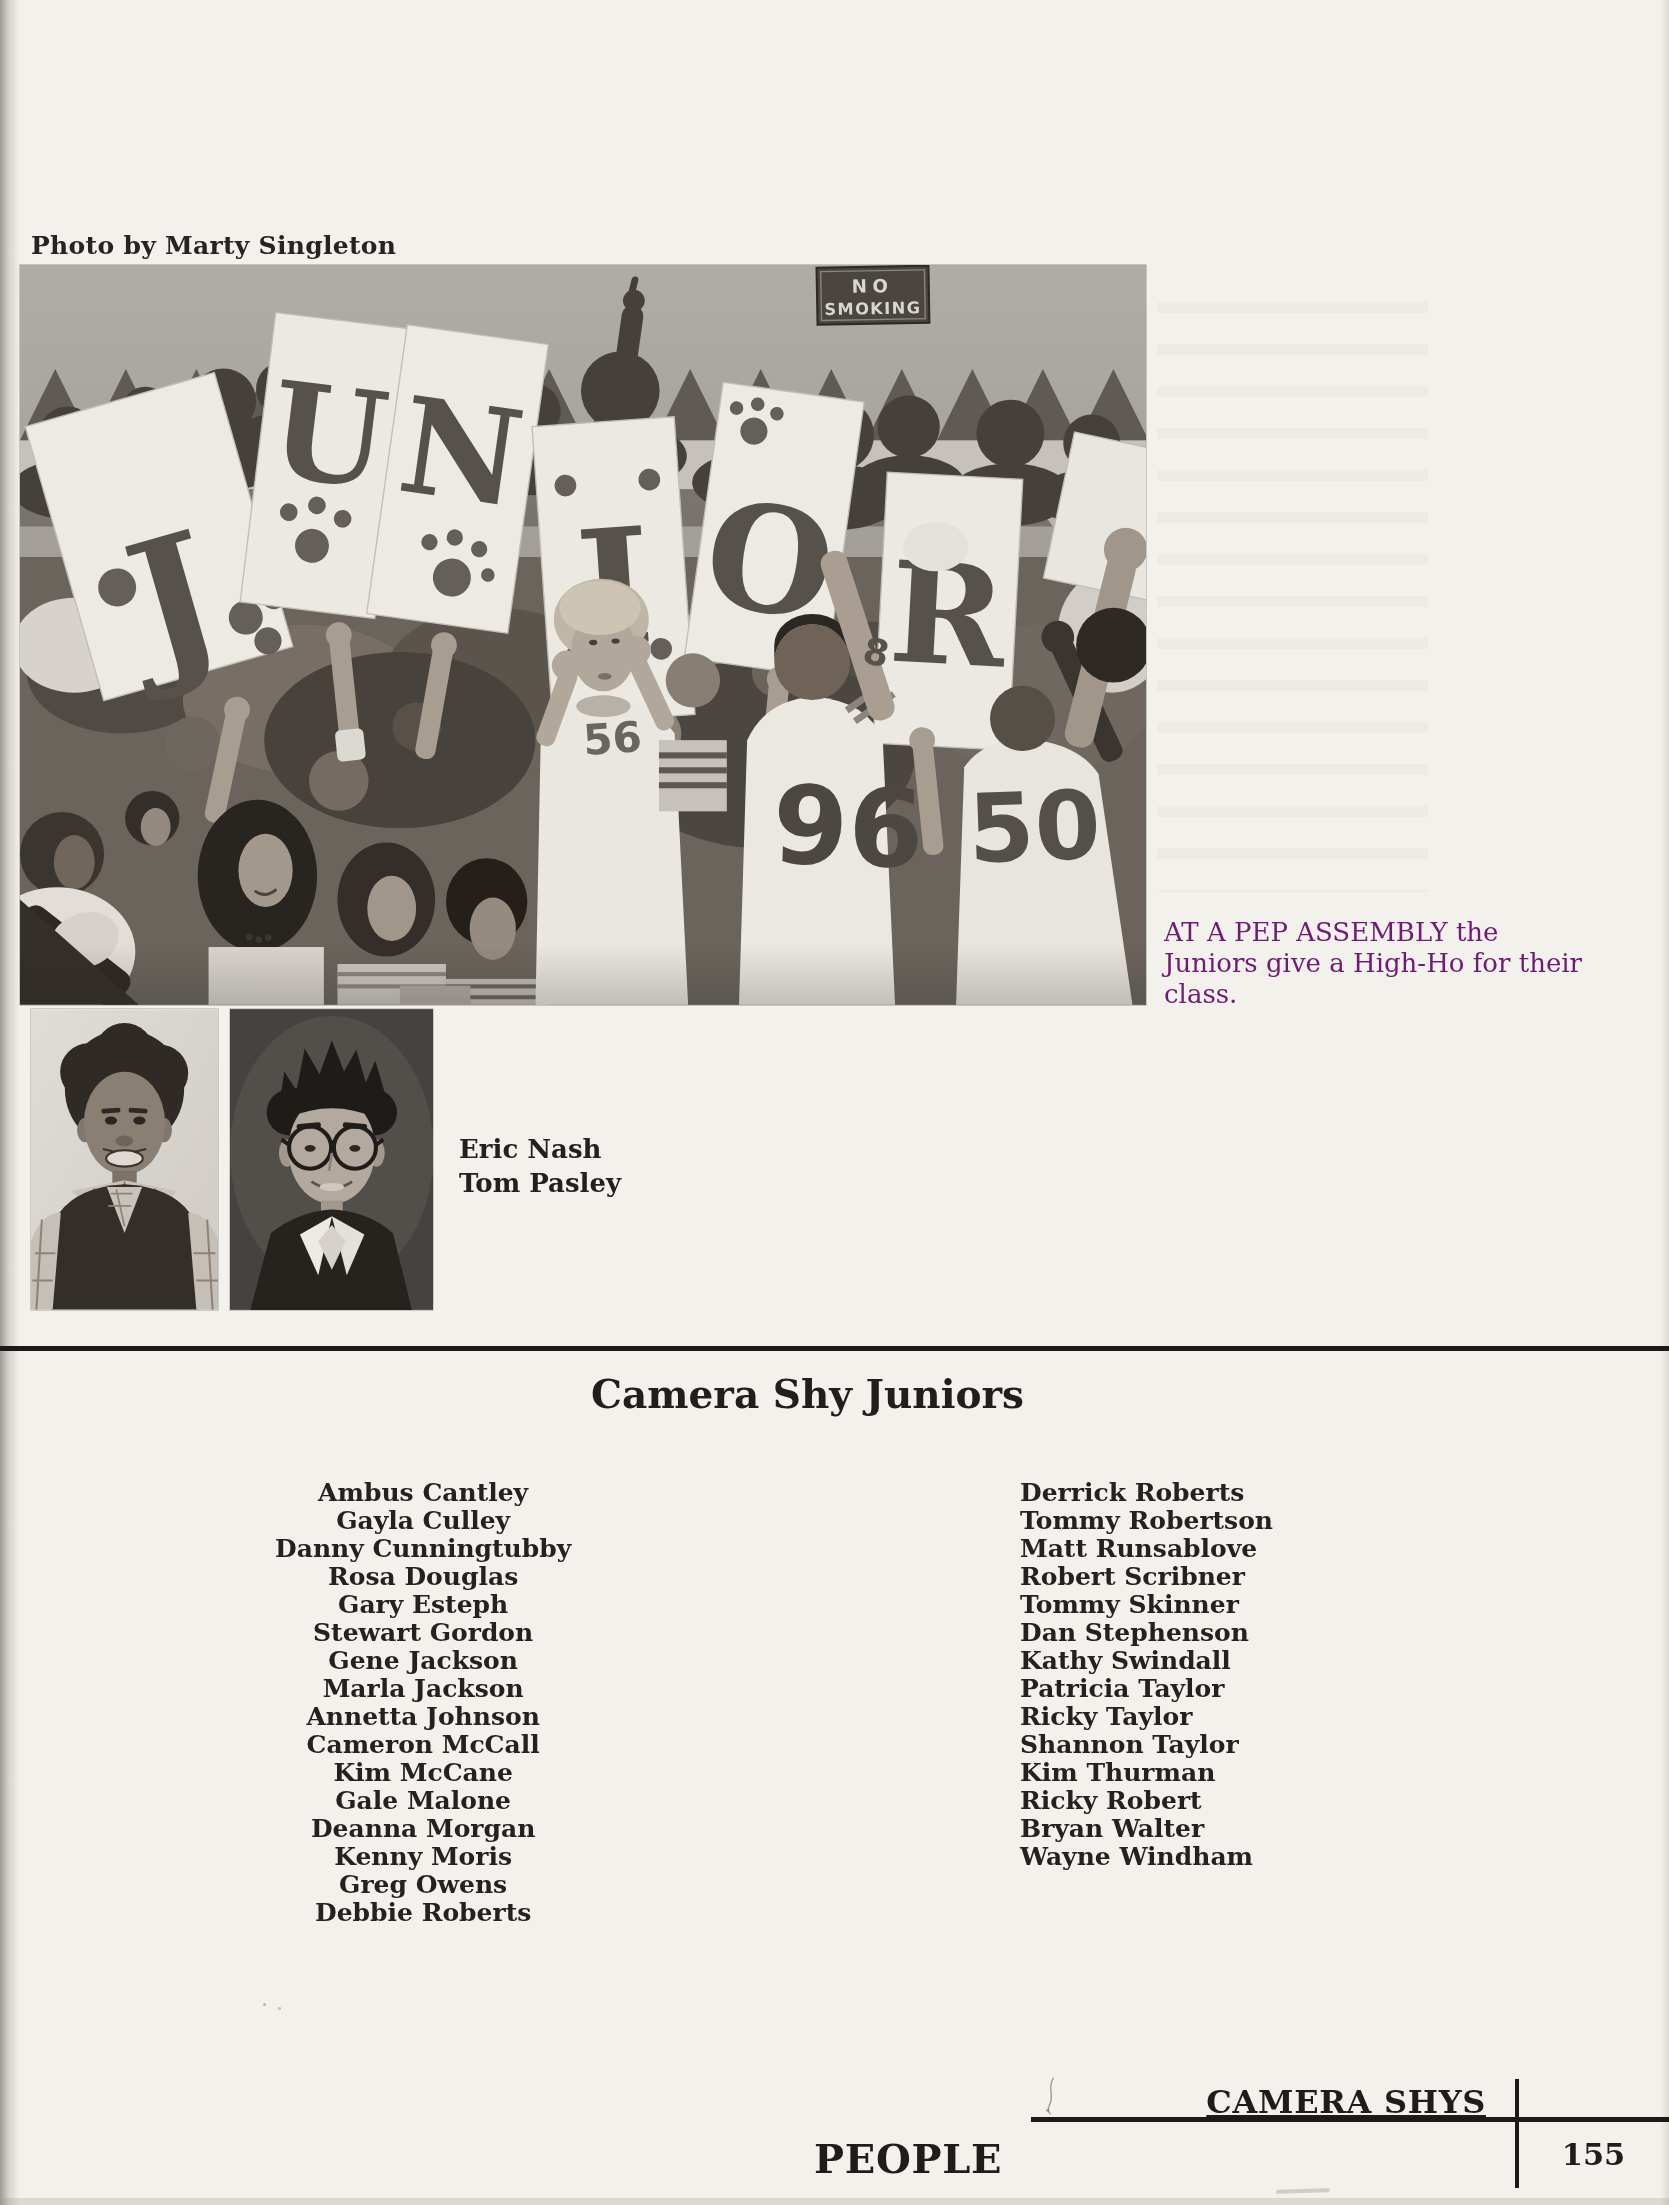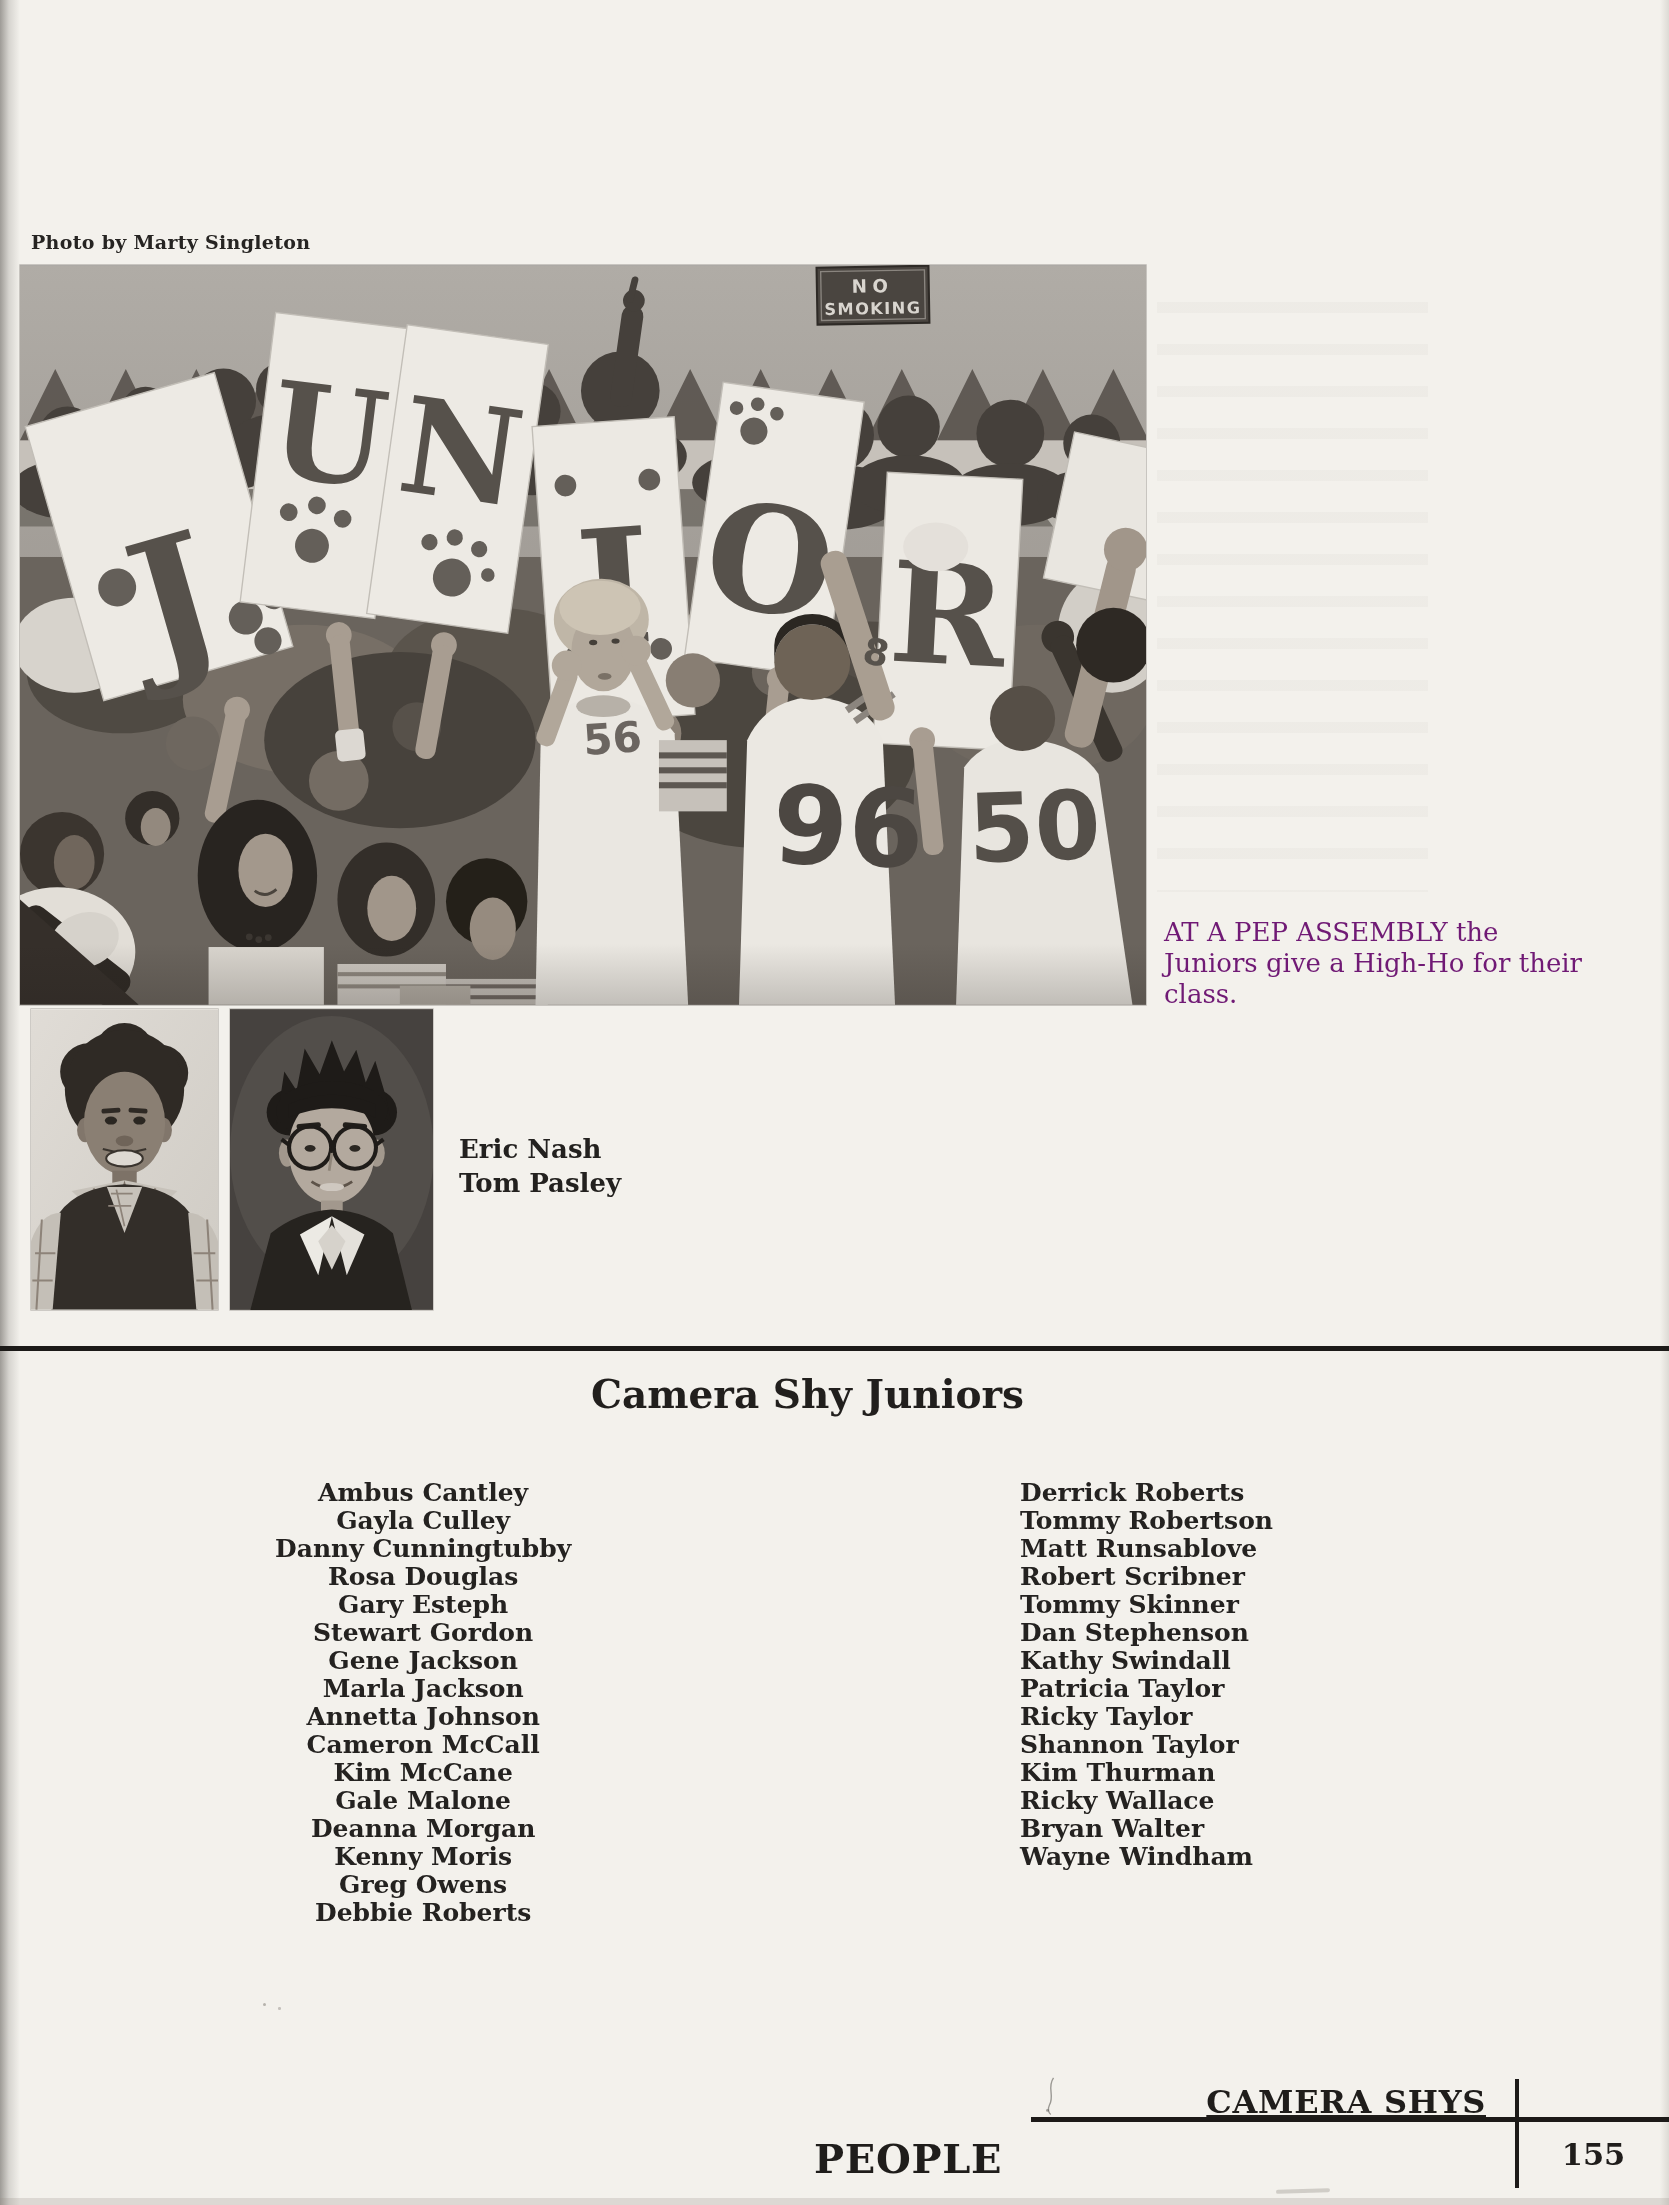--- a/index.html
+++ b/index.html
@@ -6,21 +6,21 @@
     font-family:"DejaVu Serif","Liberation Serif",serif;color:#1f1d1b;overflow:hidden;}
   #page{position:absolute;inset:0;width:1669px;height:2205px;background:#f3f1ec;}
   .abs{position:absolute;}
   
   .gutter{left:0;top:0;width:20.4px;height:2205px;
     background:linear-gradient(90deg,rgba(40,36,32,.42),rgba(40,36,32,.14) 45%,rgba(40,36,32,0));}
   .right-edge{right:0;top:0;width:9.5px;height:2205px;
     background:linear-gradient(270deg,rgba(120,114,106,.18),rgba(120,114,106,0));}
   .bottom-edge{left:0;bottom:0;width:1669px;height:6.8px;background:rgba(150,144,136,.25);}
   
-  .credit{left:31px;top:231px;font-size:19px;font-weight:bold;letter-spacing:0.3px;color:#262422;}
+  .credit{left:31px;top:231px;font-size:25px;font-weight:bold;letter-spacing:0.3px;color:#262422;}
   
   .photo{left:20.4px;top:265px;width:1126px;height:740px;background:#a3a3a3;box-shadow:0 0 0 0.7px rgba(90,85,80,.4);}
   
   .ghost{left:1157px;top:302px;width:271px;height:590px;opacity:.85;
     background:repeating-linear-gradient(180deg,rgba(128,121,110,.055) 0 11px,rgba(128,121,110,0) 11px 42px);}
   
   .caption{left:1164px;top:917px;width:434px;font-size:26px;font-weight:normal;line-height:31px;color:#701a75;}
   
   .portrait{box-shadow:0 0 0 0.7px rgba(90,85,80,.35);}
   .p1{left:31px;top:1009px;width:187px;height:301px;}
@@ -425,21 +425,21 @@
       <div>Tommy Robertson</div>
       <div>Matt Runsablove</div>
       <div>Robert Scribner</div>
       <div>Tommy Skinner</div>
       <div>Dan Stephenson</div>
       <div>Kathy Swindall</div>
       <div>Patricia Taylor</div>
       <div>Ricky Taylor</div>
       <div>Shannon Taylor</div>
       <div>Kim Thurman</div>
-      <div>Ricky Wallace</div>
+      <div>Ricky Robert</div>
       <div>Bryan Walter</div>
       <div>Wayne Windham</div>
     </div>
 
   <div class="abs footer-section">CAMERA SHYS</div>
   <div class="abs footer-line"></div>
   <div class="abs footer-vline"></div>
   <div class="abs footer-people">PEOPLE</div>
   <div class="abs footer-num">155</div>
 

